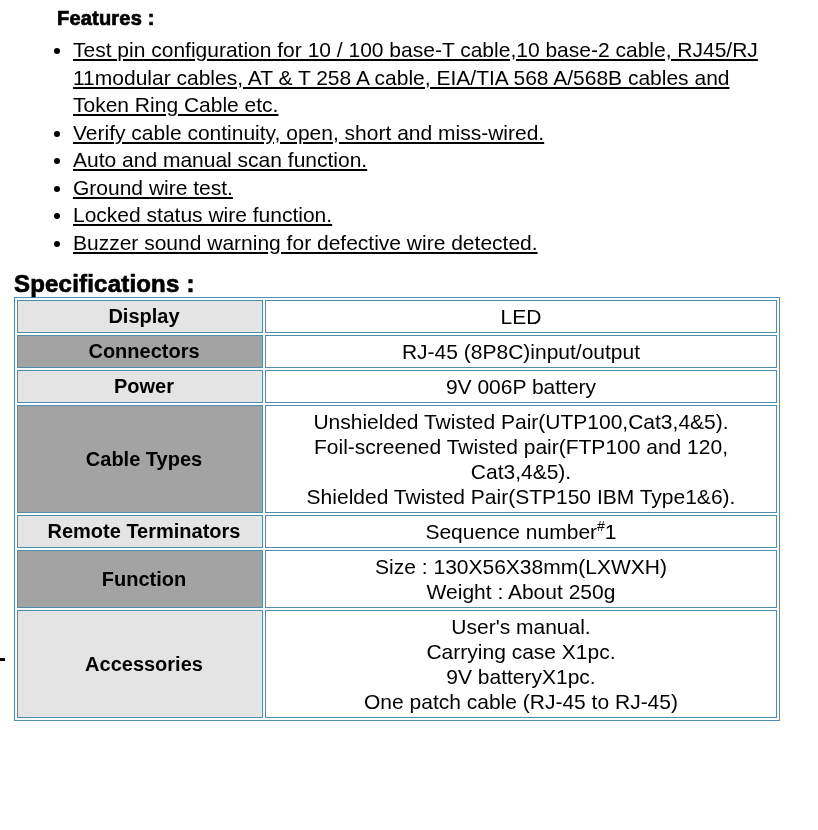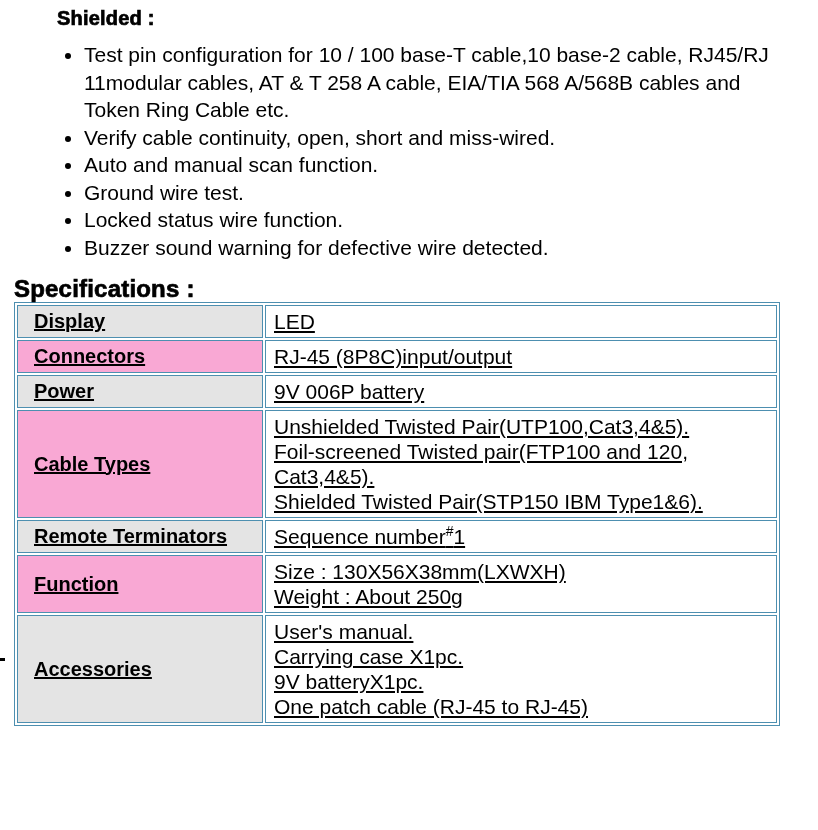--- a/index.html
+++ b/index.html
@@ -20,24 +20,25 @@
     font-weight:bold;
     -webkit-text-stroke:0.7px var(--ink);
     letter-spacing:0.2px;
   }
   
   .features{ margin:7px 36px 0 57px; }
   .features h2{
     font-size:20px; margin:0 0 7px 0; line-height:22px;
   }
   .features ul{
-    margin:12px; padding-left:15px;
+    margin:1px; padding-left:15px;
     font-size:21px; line-height:27.5px;
     max-width:718px;
     list-style:disc;
+    text-decoration:underline;
   }
   .features li{ padding-left:0; }
   
   .specs{ margin-top:17px; }
   .specs h2{
     font-size:24px; line-height:22px;
     margin:0 0 2px 14px;
   }
   table.spec{
     margin-left:14px;
@@ -45,29 +46,28 @@
     table-layout:fixed;
     border-collapse:separate;
     border-spacing:2px;
     border:1px solid var(--blue);
     background:#ffffff;
   }
   table.spec col.c-label{ width:246px; }
   table.spec th, table.spec td{
     border:1px solid var(--blue);
     vertical-align:middle;
-    text-align:left;
-    text-decoration:underline;
+    text-align:center;
   }
   table.spec th{
     font-size:20px;
     font-weight:bold;
     line-height:25px;
     padding:3px 8px 3px 16px;
-    background:#f9a8d4;
+    background:#a3a3a3;
   }
   table.spec tr:nth-child(odd) th{ background:var(--label-bg); }
   table.spec td{
     font-size:21px;
     line-height:25px;
     padding:3px 8px 3px 8px;
   }
   table.spec sup{
     font-size:14px;
     line-height:0;
@@ -80,21 +80,21 @@
     width:5px; height:3px;
     background:#000;
   }
 </style>
 </head>
 <body>
 
 <div class="page">
 
   <section class="features">
-    <h2 class="heavy">Shielded :</h2>
+    <h2 class="heavy">Features :</h2>
     <ul id="features-list">
         <li>Test pin configuration for 10 / 100 base-T cable,10 base-2 cable, RJ45/RJ 11modular cables, AT &amp; T 258 A cable, EIA/TIA 568 A/568B cables and Token Ring Cable etc.</li>
         <li>Verify cable continuity, open, short and miss-wired.</li>
         <li>Auto and manual scan function.</li>
         <li>Ground wire test.</li>
         <li>Locked status wire function.</li>
         <li>Buzzer sound warning for defective wire detected.</li>
       </ul>
   </section>
 

